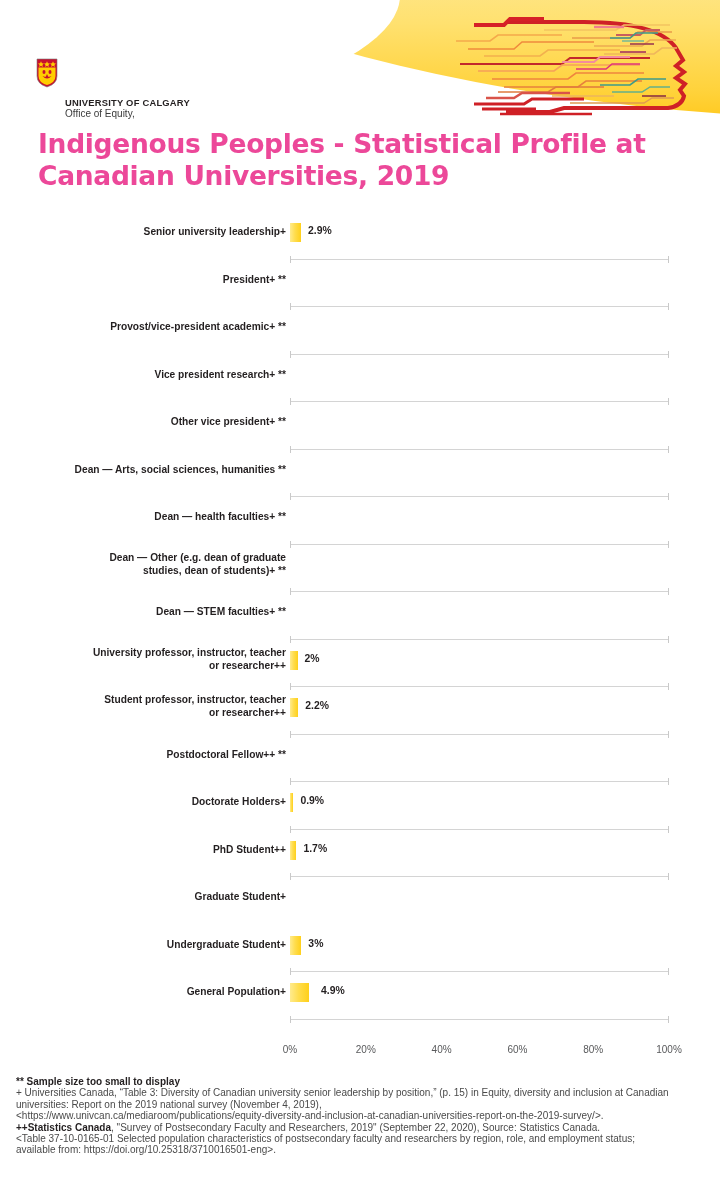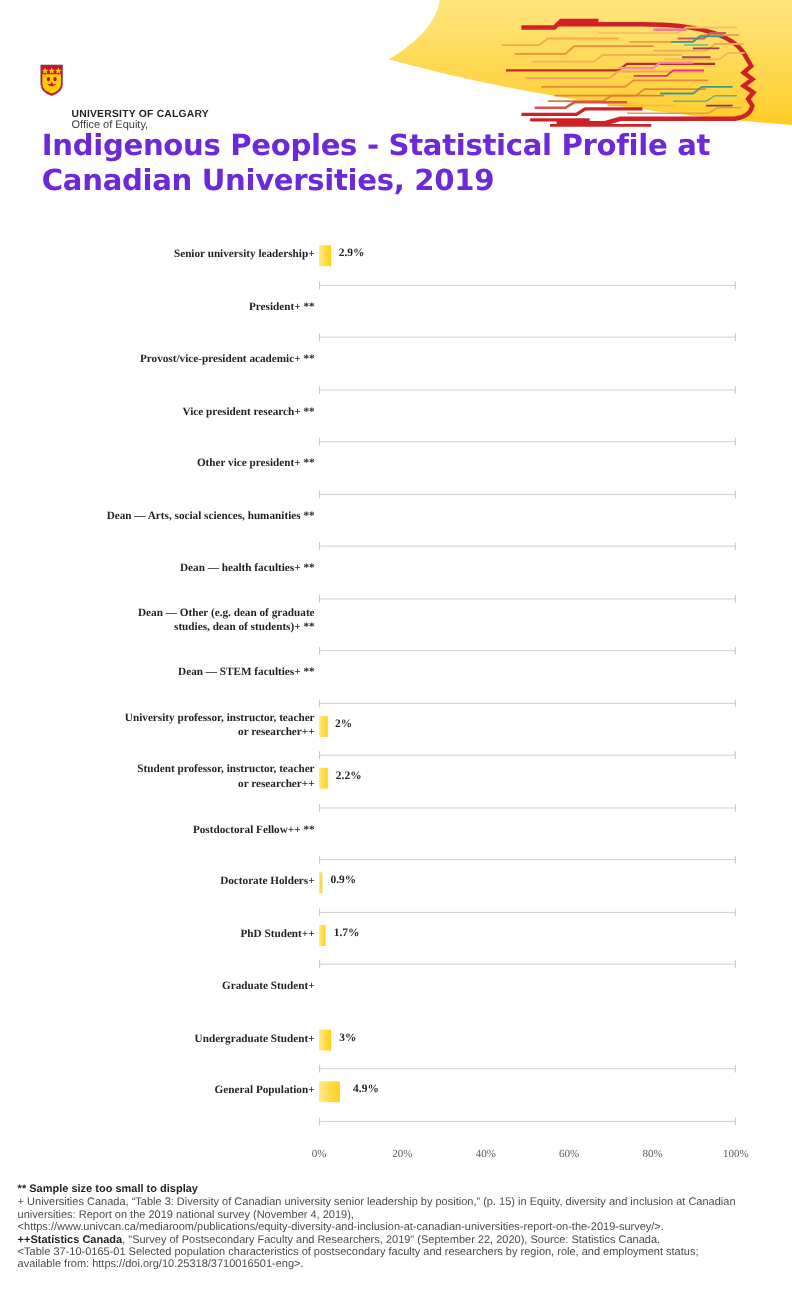--- a/index.html
+++ b/index.html
@@ -44,32 +44,32 @@
     font-family:"Liberation Sans", sans-serif;
     margin-top:38px;
   }
   .uc-sub {
     font-size:10px; color:#3b3b3b; line-height:10.5px;
     white-space:nowrap; margin-top:1px;
   }
 
   
   .title {
-    position:absolute; left:38px; top:117px; width:650px;
+    position:absolute; left:38px; top:128px; width:650px;
     font-family:"DejaVu Sans", sans-serif;
     font-weight:bold;
     font-size:26.5px;
     line-height:32px;
     letter-spacing:-.3px;
-    color:#6d28d9;
+    color:#ec4899;
   }
 
   
   .chart {
-    position:absolute; left:0; top:212px; width:718px; height:848px;font-family:Liberation Serif, serif;
+    position:absolute; left:0; top:212px; width:718px; height:848px;
   }
   .rows { position:relative; width:720px; }
   .row {
     position:relative;
     height:47.5px;
     display:flex;
     align-items:flex-start;
   }
   .row-label {
     width:290px;

